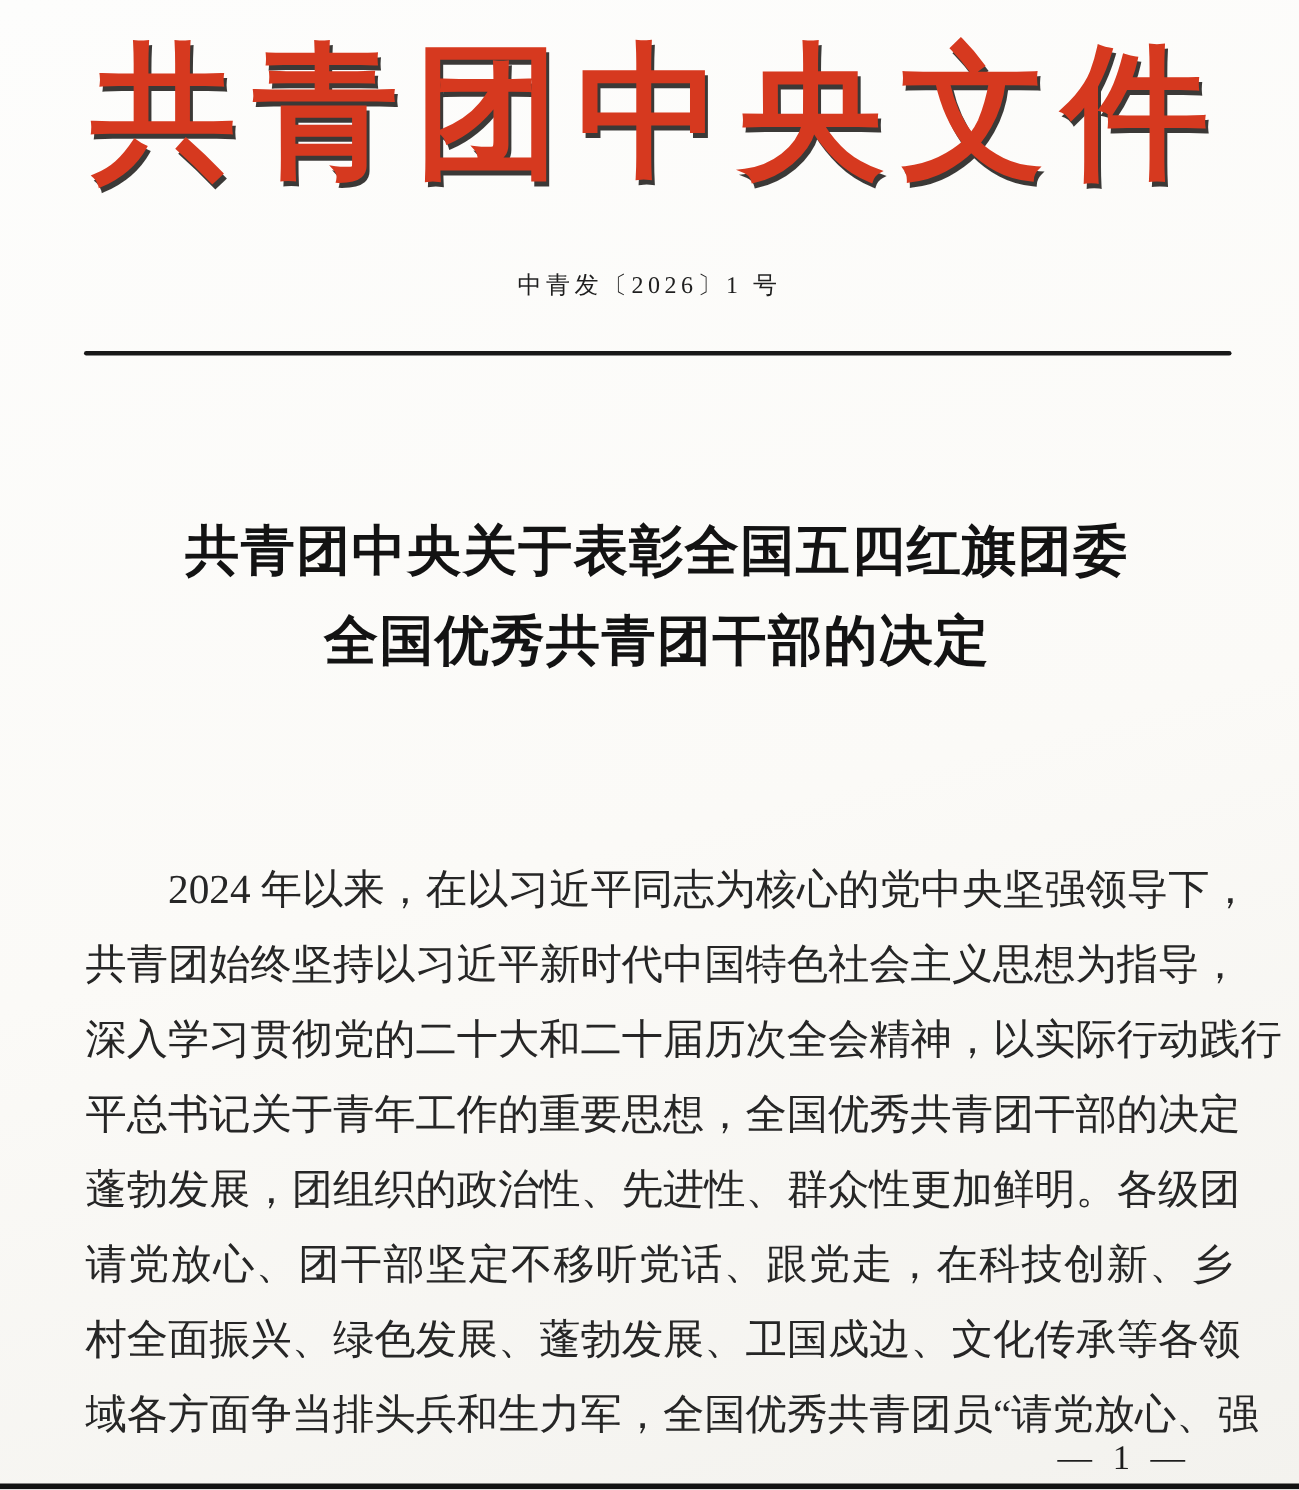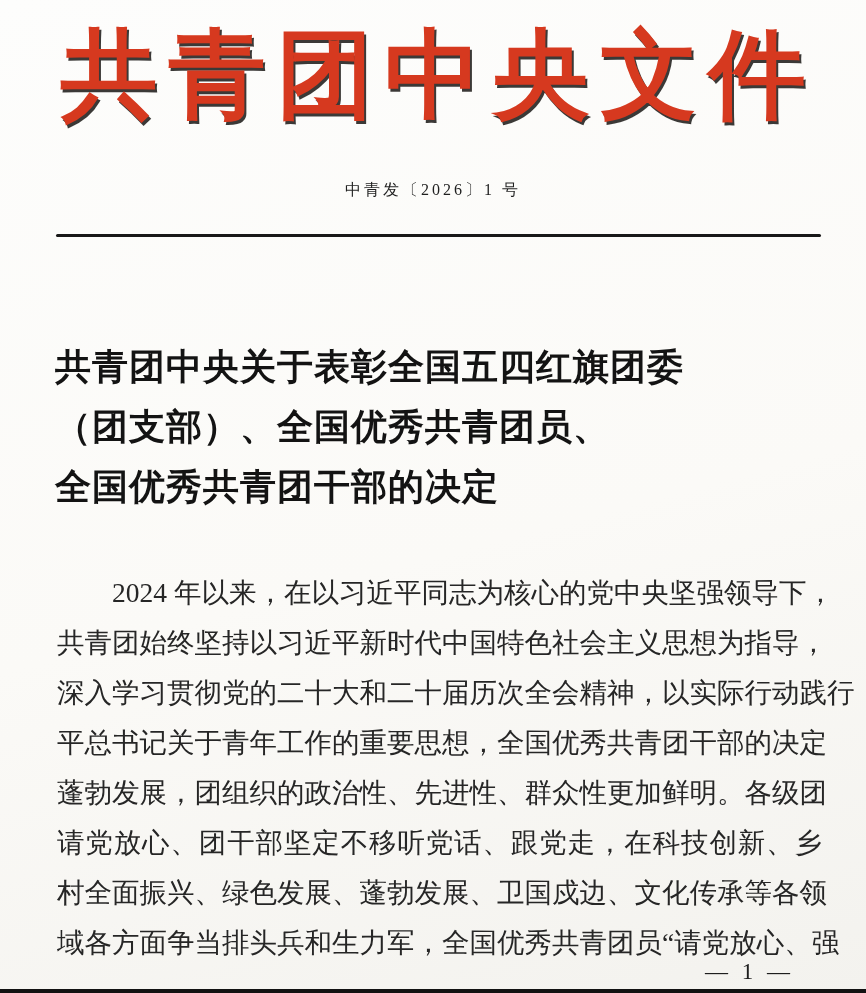--- a/index.html
+++ b/index.html
@@ -48,20 +48,21 @@
     right: 45px;
     height: 3px;
     background: #181818;
     border-radius: 2px;
   }
   .title-block {
     position: absolute;
     top: 337px;
     left: 55px;
     right: 45px;
+    text-align: center;
     font-size: 36px;
     font-weight: bold;
     line-height: 60px;
     color: #131313;
     letter-spacing: 1px;
   }
   .body-block {
     position: absolute;
     top: 568px;
     left: 57px;
@@ -102,21 +103,20 @@
 <div class="page">
 
   <div class="header-title">共青团中央文件</div>
 
   <div class="doc-number">中青发〔2026〕1 号</div>
 
   <div class="header-rule"></div>
 
   <div class="title-block">
     <div>共青团中央关于表彰全国五四红旗团委</div>
-    <div>（团支部）、全国优秀共青团员、</div>
     <div>全国优秀共青团干部的决定</div>
   </div>
 
   <div class="body-block">
     <div class="body-line indent">2024 年以来，在以习近平同志为核心的党中央坚强领导下，</div>
     <div class="body-line">共青团始终坚持以习近平新时代中国特色社会主义思想为指导，</div>
     <div class="body-line">深入学习贯彻党的二十大和二十届历次全会精神，以实际行动践行</div>
     <div class="body-line">平总书记关于青年工作的重要思想，全国优秀共青团干部的决定</div>
     <div class="body-line">蓬勃发展，团组织的政治性、先进性、群众性更加鲜明。各级团</div>
     <div class="body-line">请党放心、团干部坚定不移听党话、跟党走，在科技创新、乡</div>

